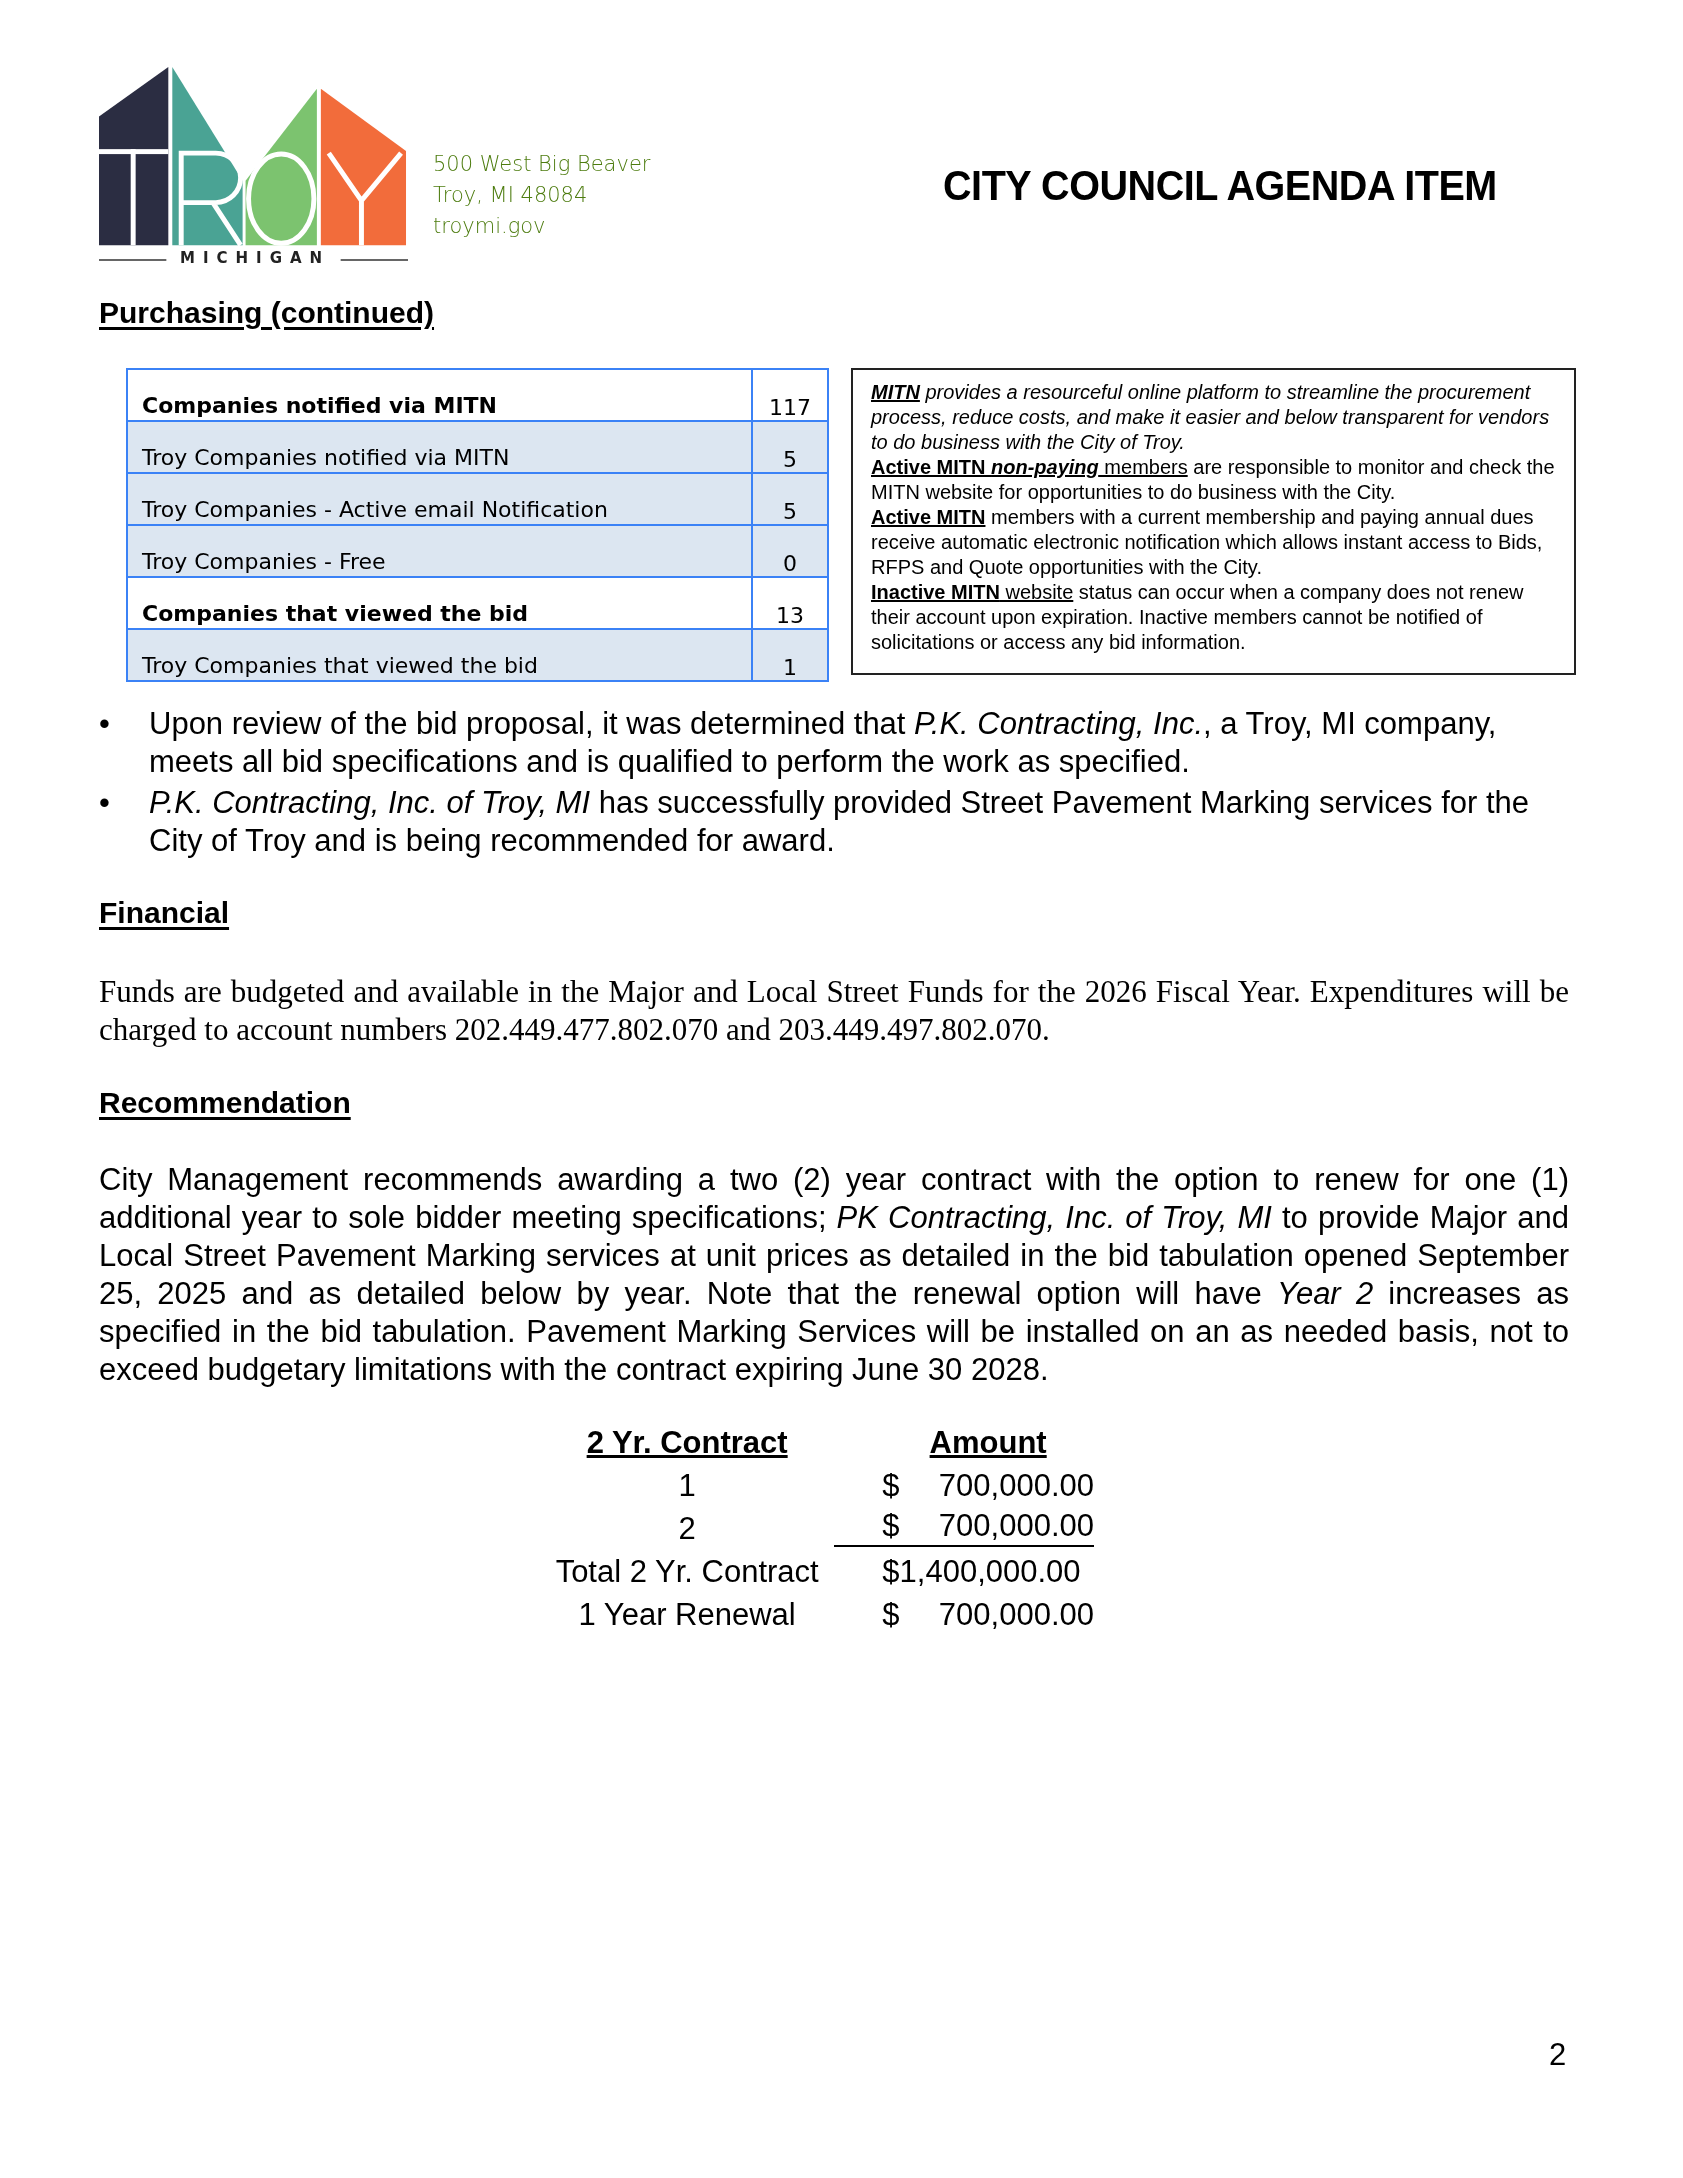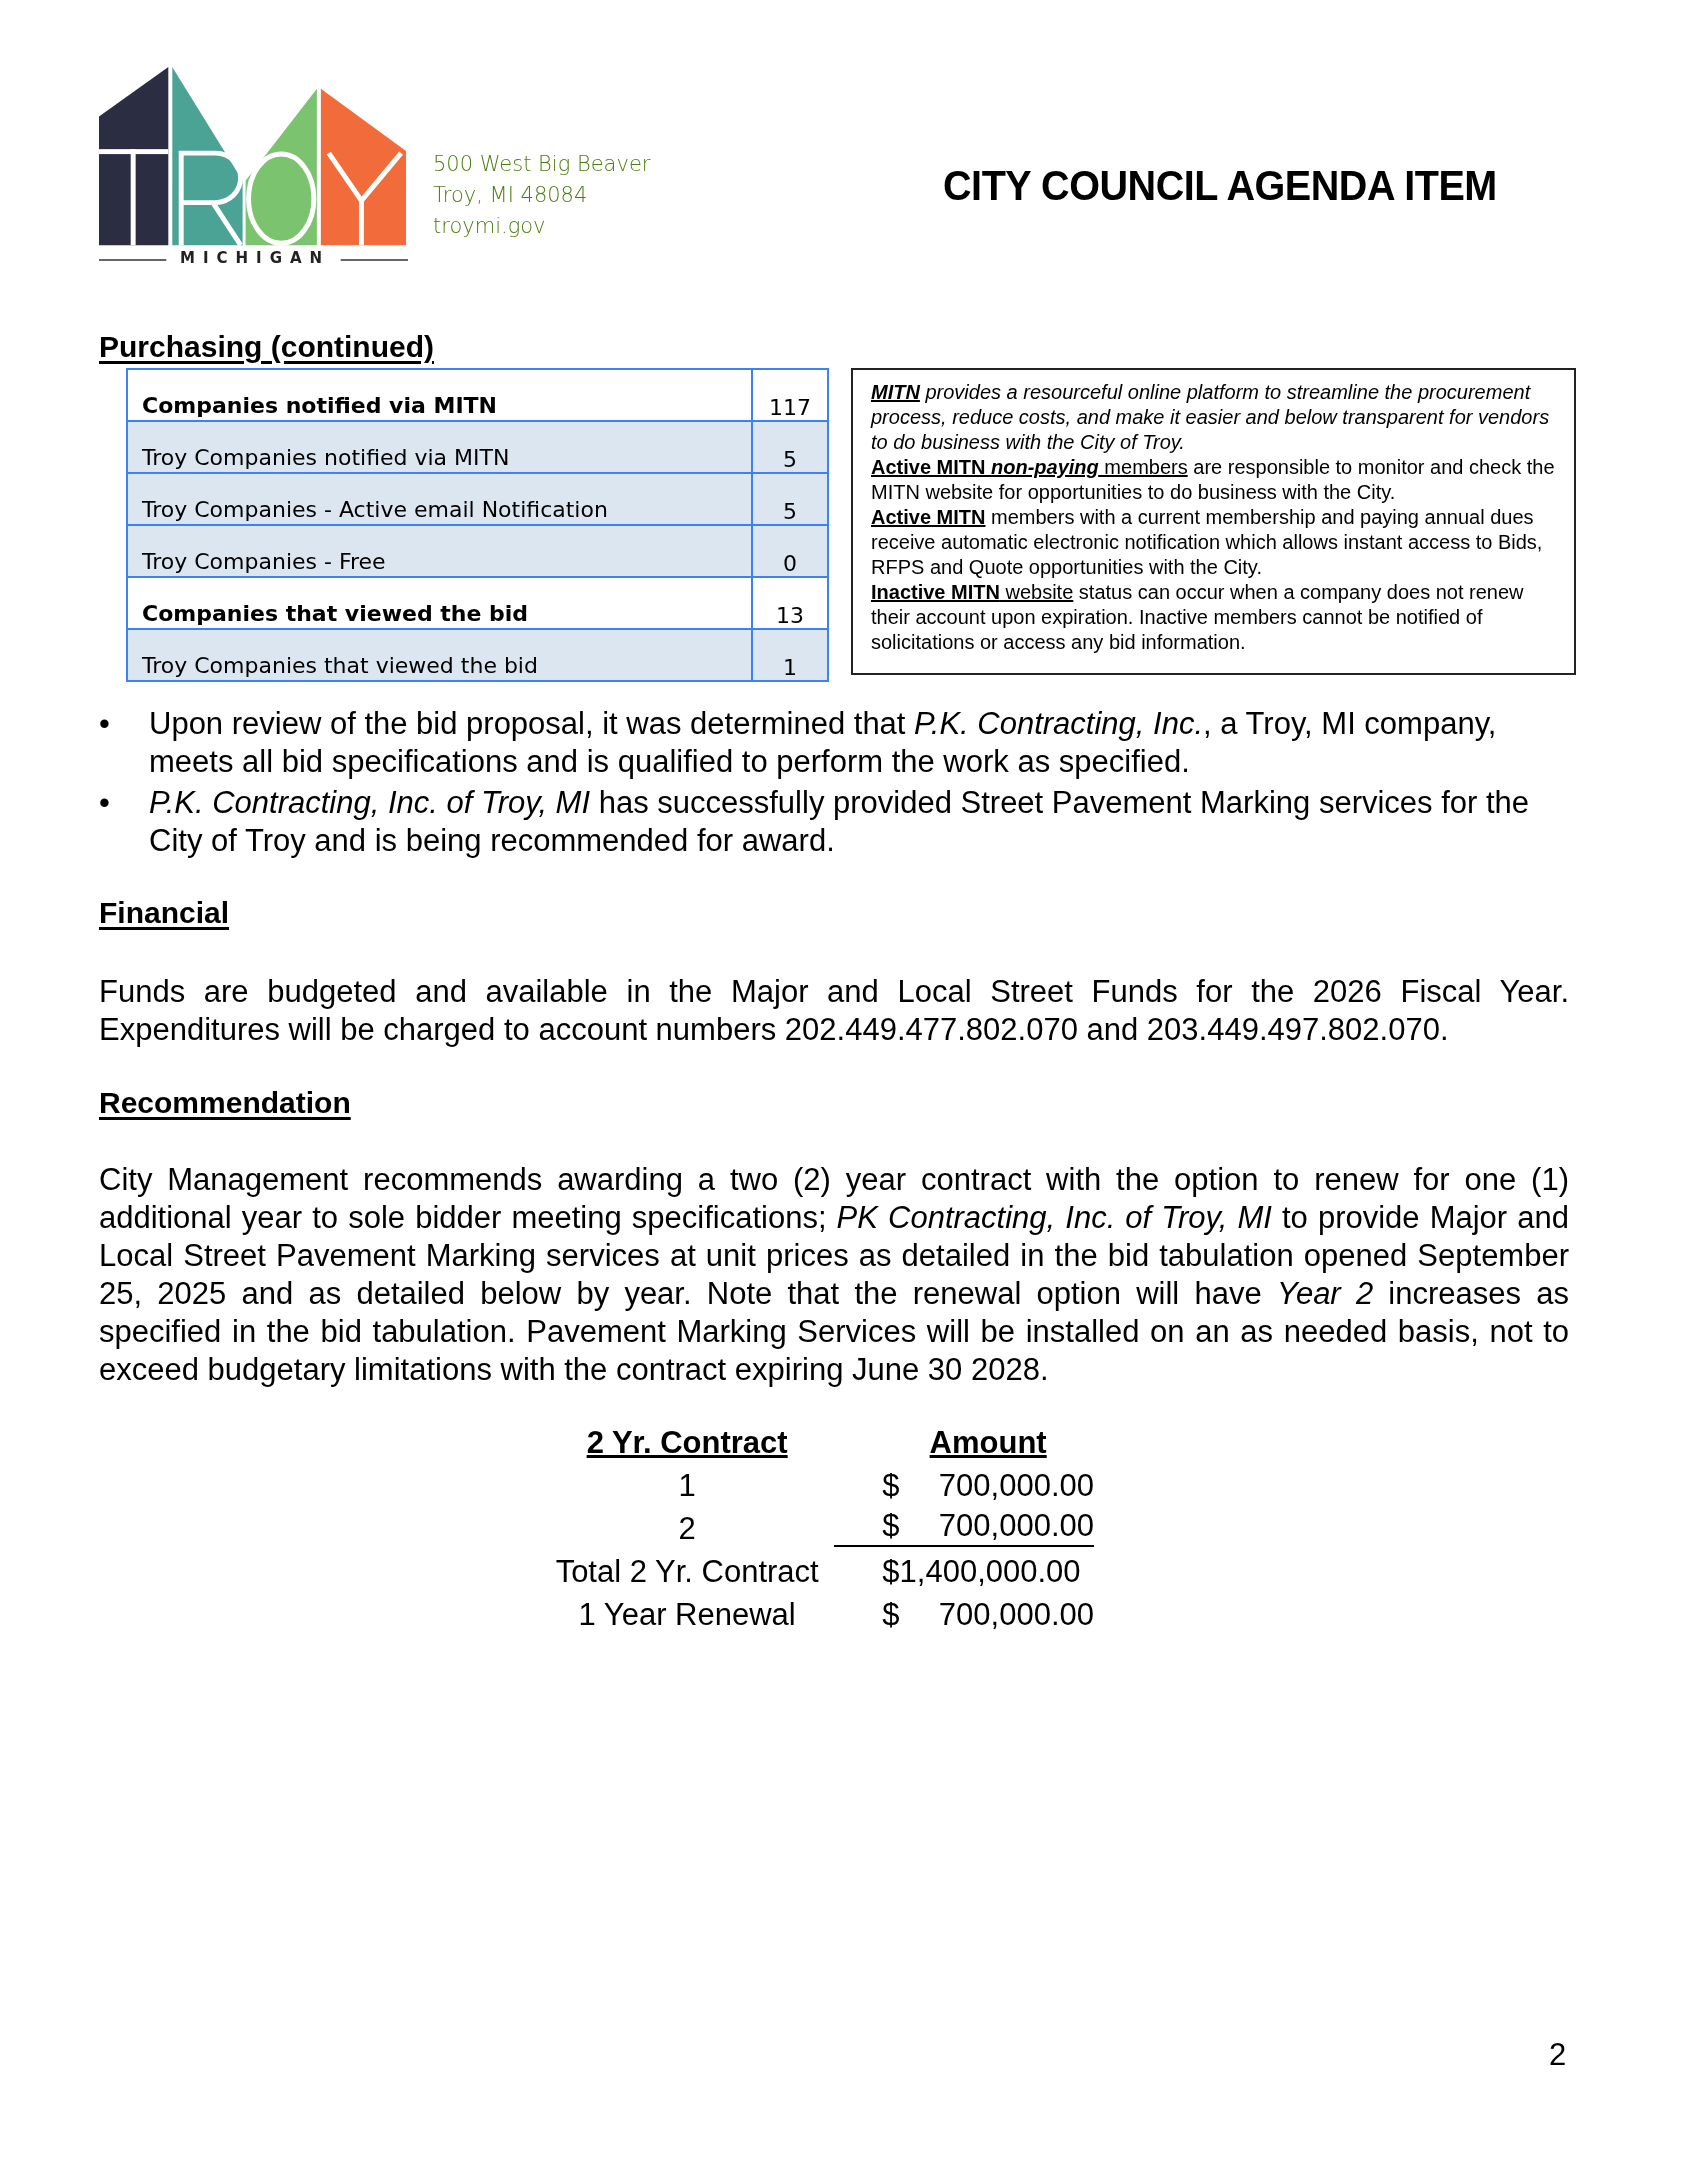--- a/index.html
+++ b/index.html
@@ -2,35 +2,35 @@
 <html><head>
 <meta charset="utf-8">
 <style>
   html, body { margin:0; padding:0; background:#ffffff; }
   body { width:1683px; height:2178px; position:relative; overflow:hidden; color:#000; font-family:"Liberation Sans", sans-serif; }
   .abs { position:absolute; }
   .logo { left:99px; top:57px; width:309px; height:213px; }
   .address { left:433px; top:149px; font-size:21px; line-height:31px; color:#4d7c0f; font-family:"DejaVu Sans", sans-serif; font-weight:300; }
   .title { left:943px; top:161px; font-size:43px; font-weight:bold; letter-spacing:-0.5px; font-family:"Liberation Sans", sans-serif; transform:scaleX(0.92); transform-origin:left top; white-space:nowrap; }
   .h-section { font-weight:bold; text-decoration:underline; text-decoration-thickness:3px; text-underline-offset:4px; font-size:30px; }
-  .purchasing { left:99px; top:296px;margin-top:34px; }
+  .purchasing { left:99px; top:296px; }
   table.stats { position:absolute; left:126px; top:368px; width:703px; border-collapse:collapse; font-family:"DejaVu Sans", sans-serif; font-size:22px; }
   table.stats td { border:2px solid #3b82f6; height:48px; padding:0 14px; vertical-align:bottom; padding-bottom:2px; }
   table.stats td.num { width:74px; text-align:center; padding:0; }
   table.stats tr.shade td { background:#dce6f1; }
   table.stats tr.bold td.label { font-weight:bold; }
   .mitn-box { left:851px; top:368px; width:725px; height:307px; border:2px solid #222; box-sizing:border-box; padding:10px 18px 0 18px; font-size:20px; line-height:25px; }
   .mitn-box .it { font-style:italic; }
   .u { text-decoration:underline; }
   .b { font-weight:bold; }
   .bullets { left:99px; top:705px; width:1485px; font-size:31px; line-height:38px; }
   .bullets .item { position:relative; padding-left:50px; margin-bottom:3px; }
   .bullets .item .dot { position:absolute; left:0; top:0; }
   .financial { left:99px; top:896px; }
-  .funds { left:99px; top:973px; width:1470px; font-size:31px; line-height:38px; text-align:justify; text-align-last:left; }
+  .funds { left:99px; top:973px; width:1470px; font-size:31px; line-height:38px; text-align:justify; text-align-last:left;font-family:Liberation Serif, serif; }
   .recommendation { left:99px; top:1086px; }
   .rec-para { left:99px; top:1161px; width:1470px; font-size:31px; line-height:38px; text-align:justify; }
   .contract { left:540px; top:1421px; width:554px; font-size:31px; line-height:43px; }
   .contract .row { display:flex; }
   .contract .c1 { width:317px; text-align:center; }
   .contract .c2 { width:228px; padding-left:48px; display:flex; justify-content:space-between; }
   .contract .hdr { font-weight:bold; text-decoration:underline; text-decoration-thickness:3px; }
   .contract .c2hdr { width:228px; padding-left:48px; text-align:center; }
   .contract .underline-amt { border-bottom:2px solid #000; line-height:38px; margin-bottom:3px; }
   .pagenum { left:1549px; top:2037px; font-size:31px; }

